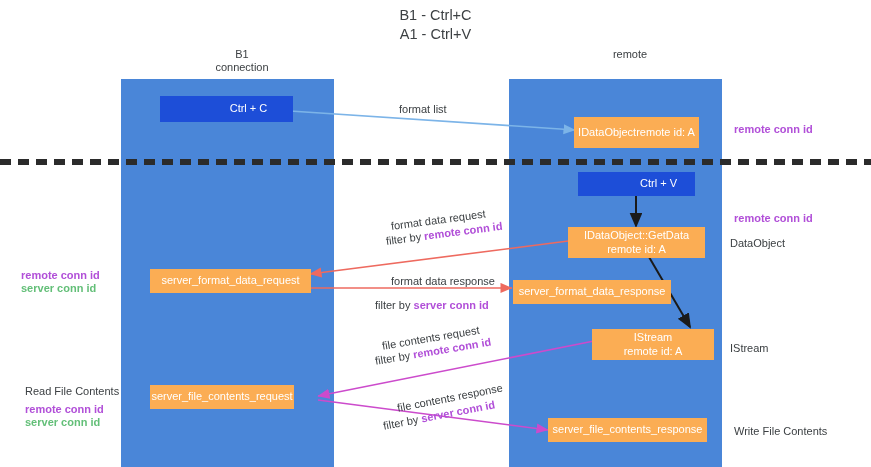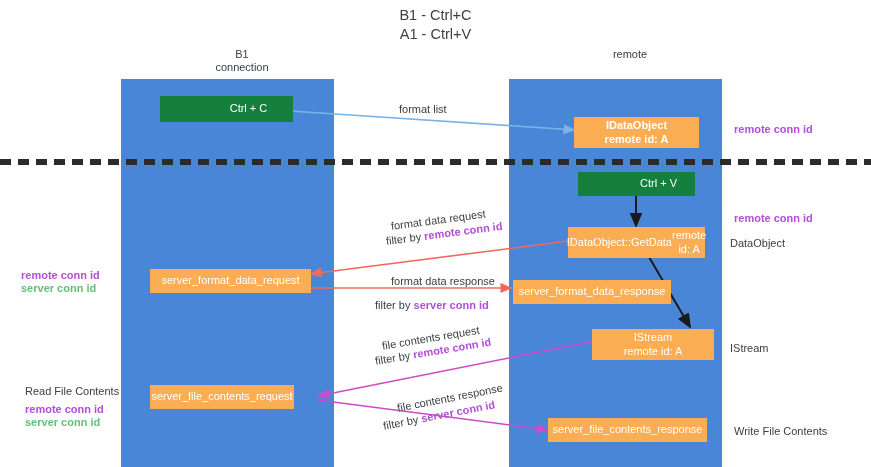--- a/index.html
+++ b/index.html
@@ -28,21 +28,21 @@
   
   .lane{position:absolute;background:#4a86d8;}
 
   
   .box{
     position:absolute;box-sizing:border-box;
     display:flex;align-items:center;justify-content:center;
     text-align:center;color:#ffffff;font-size:11px;line-height:13.5px;
     padding:2px 4px;
   }
-  .box.green{background:#15803d;padding-left:48px;}
+  .box.green{background:#1d4ed8;padding-left:48px;}
   .box.orange{background:#fbad54;}
 
   
   .lbl{position:absolute;font-size:11px;line-height:14px;color:#3c4043;white-space:nowrap;}
   .purple{color:#b14fd8;font-weight:bold;}
   .green-t{color:#63bf78;font-weight:bold;}
   .rot-a{transform-origin:left top;transform:rotate(-7.5deg);}
   .rot-b{transform-origin:left top;transform:rotate(-9.5deg);}
   .rot-c{transform-origin:left top;transform:rotate(-11deg);}
 </style>
@@ -97,30 +97,30 @@
 
     <line x1="594" y1="341" x2="318" y2="396" stroke="#cc4bcc" stroke-width="1.6" marker-end="url(#ah-mag)"></line>
 
     <line x1="318" y1="400" x2="548" y2="430" stroke="#cc4bcc" stroke-width="1.6" marker-end="url(#ah-mag)"></line>
   </svg>
 
   <div class="box green" style="left:160px;top:96px;width:133px;height:26px;">
     <span>Ctrl + C</span>
   </div>
 
-  <div class="box orange" style="left:574px;top:117px;width:125px;height:31px;flex-direction:column;font-weight:bold;">
+  <div class="box orange" style="left:574px;top:117px;width:125px;height:31px;flex-direction:row;">
     <span>IDataObject</span>
     <span>remote id: A</span>
   </div>
 
   <div class="box green" style="left:578px;top:172px;width:117px;height:24px;">
     <span>Ctrl + V</span>
   </div>
 
-  <div class="box orange" style="left:568px;top:227px;width:137px;height:31px;">
+  <div class="box orange" style="left:568px;top:227px;width:137px;height:31px;flex-direction:column;">
     <span>IDataObject::GetData</span>
     <span>remote id: A</span>
   </div>
 
   <div class="box orange" style="left:513px;top:280px;width:158px;height:24px;">
     <span>server_format_data_response</span>
   </div>
 
   <div class="box orange" style="left:150px;top:269px;width:161px;height:24px;">
     <span>server_format_data_request</span>

